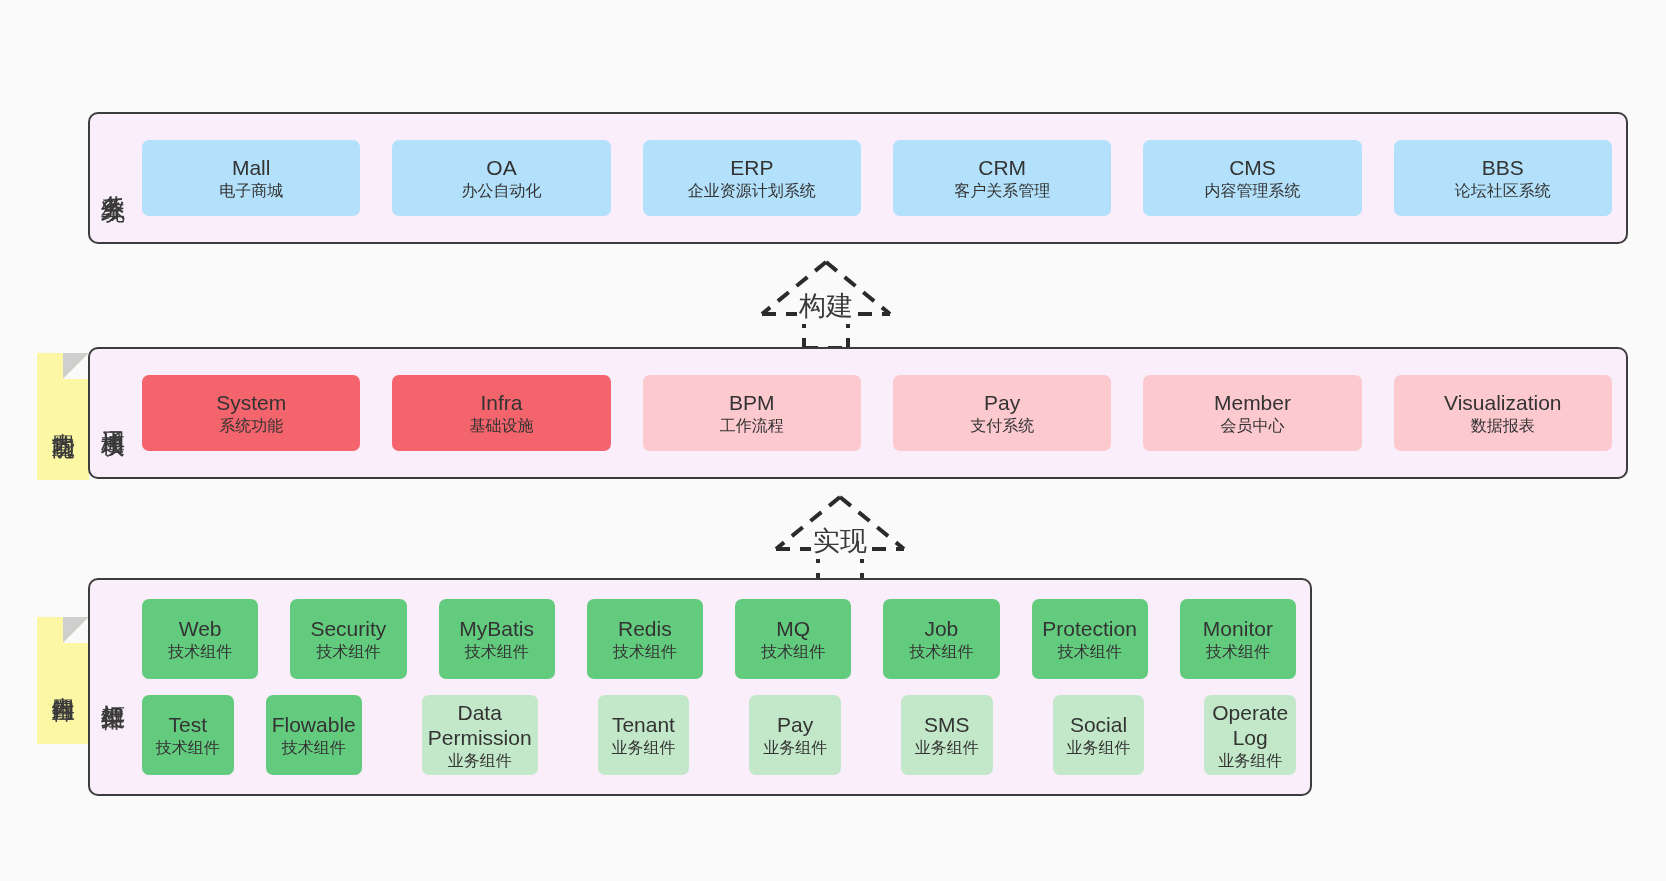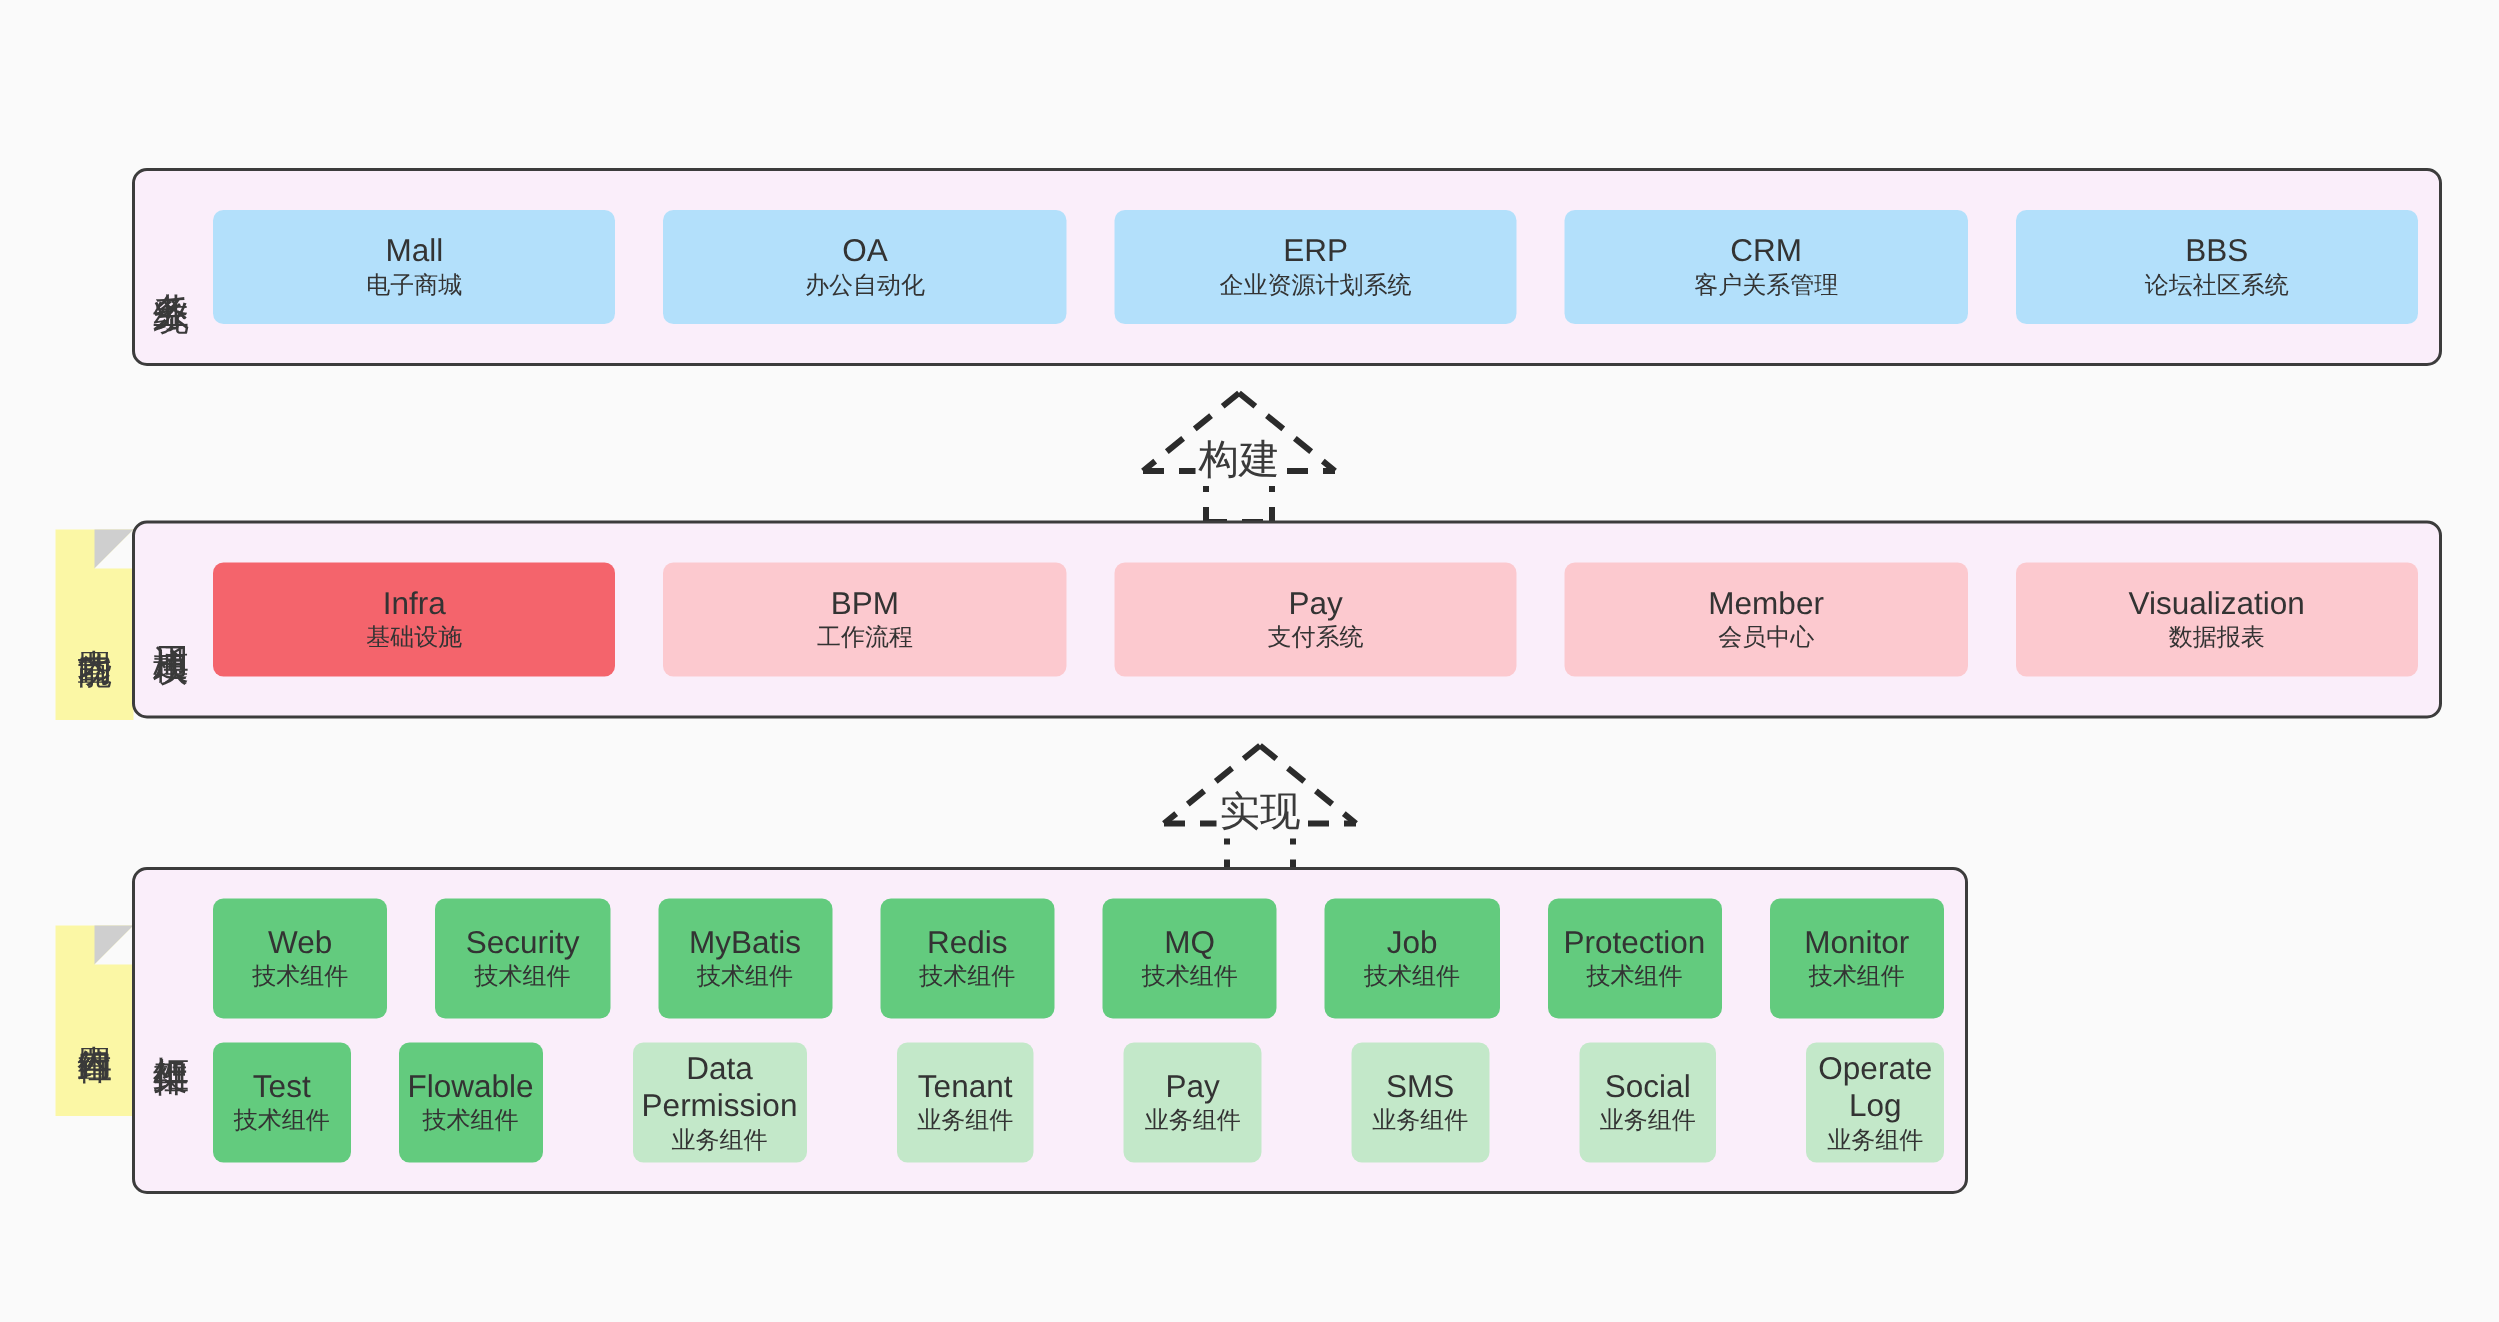--- a/index.html
+++ b/index.html
@@ -164,20 +164,24 @@
         </div>
         <div class="cell c-blue">
           <span class="c-name">ERP</span>
           <span class="c-sub">企业资源计划系统</span>
         </div>
         <div class="cell c-blue">
           <span class="c-name">CRM</span>
           <span class="c-sub">客户关系管理</span>
         </div>
         <div class="cell c-blue">
+          <span class="c-name">CMS</span>
+          <span class="c-sub">内容管理系统</span>
+        </div>
+        <div class="cell c-blue">
           <span class="c-name">BBS</span>
           <span class="c-sub">论坛社区系统</span>
         </div>
       </div>
     </div>
   </div>
 
   <div class="connector" style="left:758px; top:258px; width:136px; height:92px;">
     <svg width="136" height="92" viewBox="0 0 136 92">
       <path d="M68 4 L132 56" fill="none" stroke="#2b2b2b" stroke-width="4" stroke-dasharray="14 10" stroke-linecap="butt"></path>
@@ -192,20 +196,24 @@
 
   <div class="note" style="left:37px; top:353px; width:52px; height:127px;">
     <span>内置功能</span>
   </div>
 
   <div class="layer" id="layer-module" style="left:88px; top:347px; width:1540px; height:132px;">
     <div class="layer-title">通用模块</div>
     <div class="layer-body">
       <div class="cell-row row-tall">
         <div class="cell c-red">
+          <span class="c-name">System</span>
+          <span class="c-sub">系统功能</span>
+        </div>
+        <div class="cell c-red">
           <span class="c-name">Infra</span>
           <span class="c-sub">基础设施</span>
         </div>
         <div class="cell c-pink">
           <span class="c-name">BPM</span>
           <span class="c-sub">工作流程</span>
         </div>
         <div class="cell c-pink">
           <span class="c-name">Pay</span>
           <span class="c-sub">支付系统</span>

